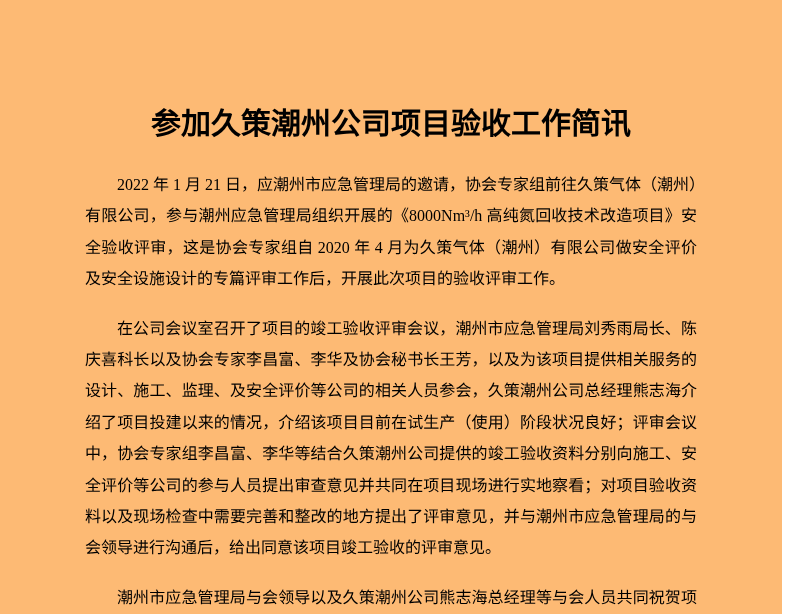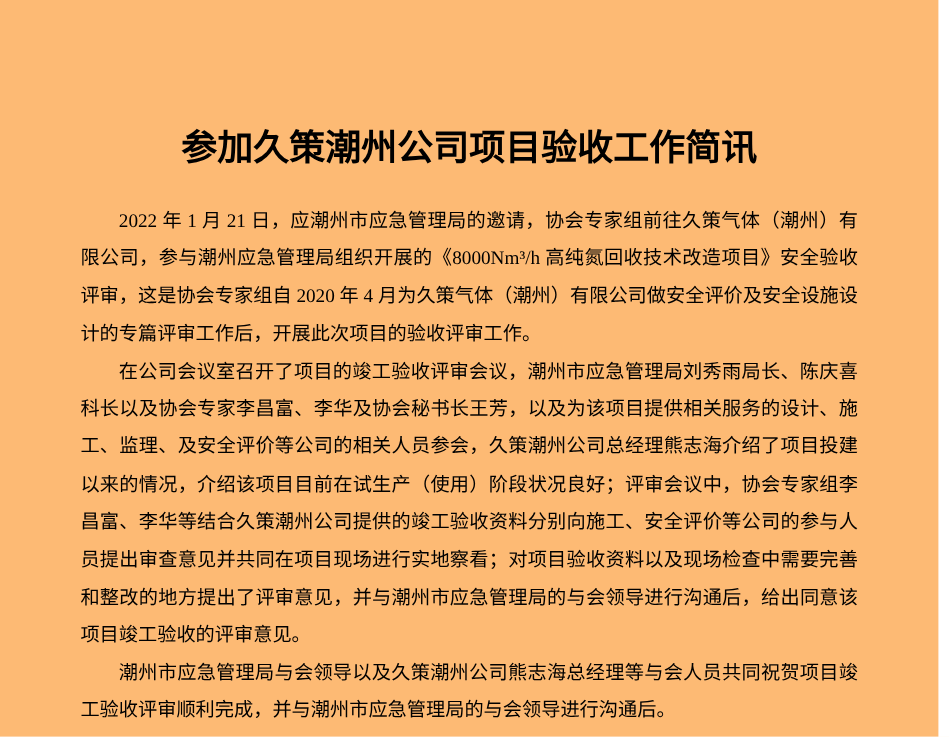--- a/index.html
+++ b/index.html
@@ -28,21 +28,21 @@
     color: #000000;
     white-space: nowrap;
   }
   .doc-body {
     font-family: "Liberation Serif", "DejaVu Serif", serif;
     font-size: 16px;
     line-height: 31.4px;
     color: #000000;
   }
   .doc-body p {
-    margin: 0;
+    margin: 18px;
     text-indent: 2em;
     text-align: justify;
     text-justify: inter-ideograph;
     word-break: break-all;
   }
 </style>
 </head>
 <body>
 
 <div class="page">

